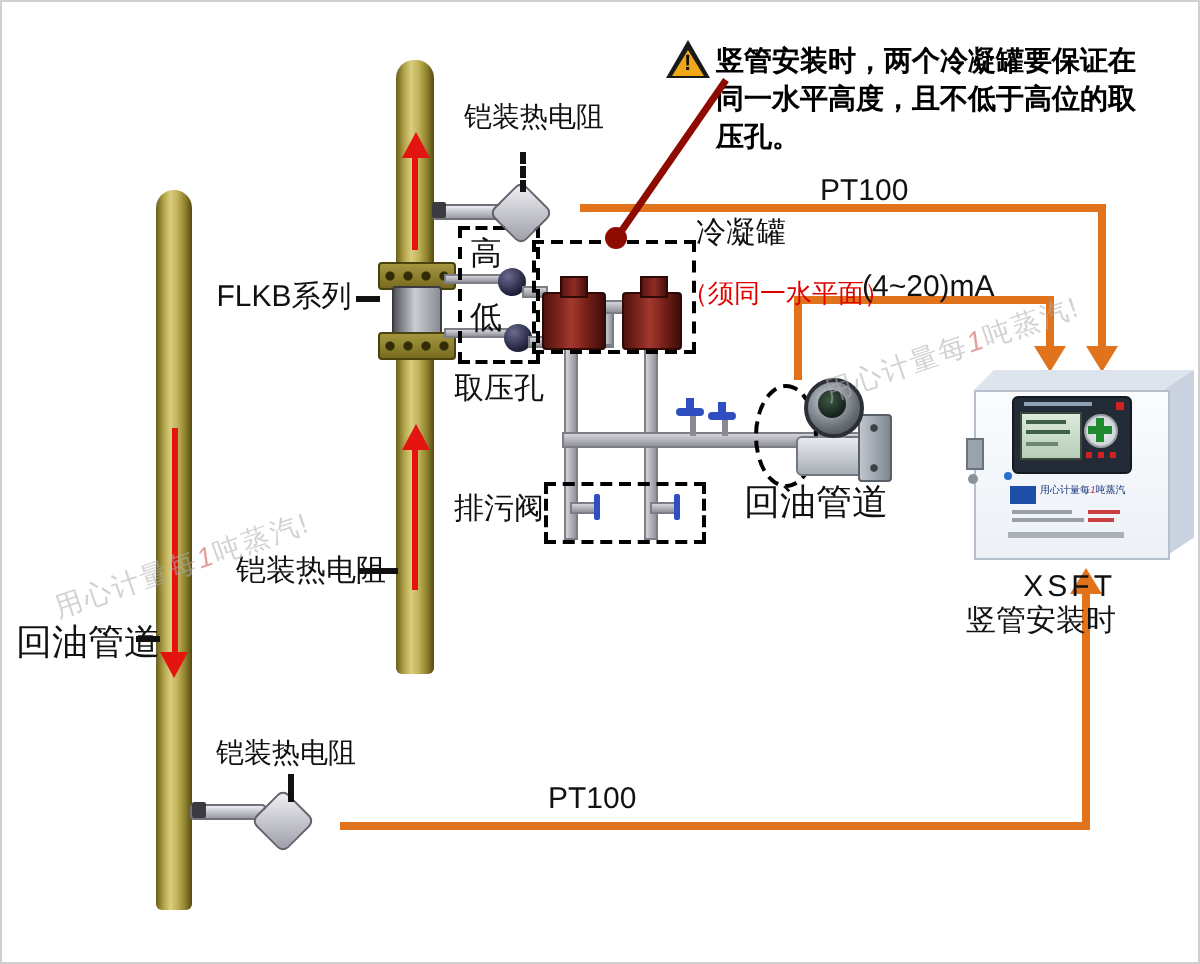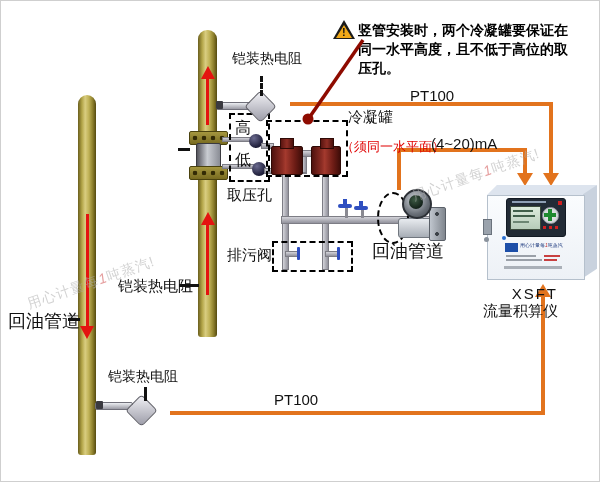--- a/index.html
+++ b/index.html
@@ -319,38 +319,39 @@
   <div class="abs" id="warn-excl">!</div>
   <div class="abs" id="warn-text">竖管安装时，两个冷凝罐要保证在同一水平高度，且不低于高位的取压孔。</div>
 
   <svg class="abs" id="anno" viewBox="0 0 80 100">
     <line x1="68" y1="10" x2="14" y2="88" stroke="#8e0b00" stroke-width="3.5"></line>
     <circle cx="13" cy="89" r="5.5" fill="#8e0b00"></circle>
   </svg>
 
   <div class="lbl" id="lbl-rtd-top">铠装热电阻</div>
   <div class="lbl" id="lbl-flkb">
+    <div>FLKB系列</div>
   </div>
   <div class="abs" id="flkb-dash"></div>
   <div class="lbl" id="lbl-high">高</div>
   <div class="lbl" id="lbl-low">低</div>
   <div class="lbl" id="lbl-tap">取压孔</div>
   <div class="lbl" id="lbl-tank">冷凝罐</div>
   <div class="lbl" id="lbl-tank-note">（须同一水平面）</div>
   <div class="lbl" id="lbl-drain">排污阀</div>
   <div class="lbl" id="lbl-dp">回油管道</div>
   <div class="lbl" id="lbl-outlet">铠装热电阻</div>
   <div class="abs" id="outlet-dash"></div>
   <div class="lbl" id="lbl-return">回油管道</div>
   <div class="abs" id="return-dash"></div>
   <div class="lbl" id="lbl-rtd-bot">铠装热电阻</div>
   <div class="lbl" id="lbl-pt100-top">PT100</div>
   <div class="lbl" id="lbl-pt100-bot">PT100</div>
   <div class="lbl" id="lbl-ma">(4~20)mA</div>
   <div class="lbl" id="lbl-xsft">
     <div class="ls">XSFT</div>
-    <div>流量积算仪</div>
+    <div>竖管安装时</div>
   </div>
 
   <div class="wm" id="wm1"><span>用心计量每</span><span class="rednum">1</span><span>吨蒸汽!</span></div>
   <div class="wm" id="wm2"><span>用心计量每</span><span class="rednum">1</span><span>吨蒸汽!</span></div>
 
 </div>
 
 </body></html>

